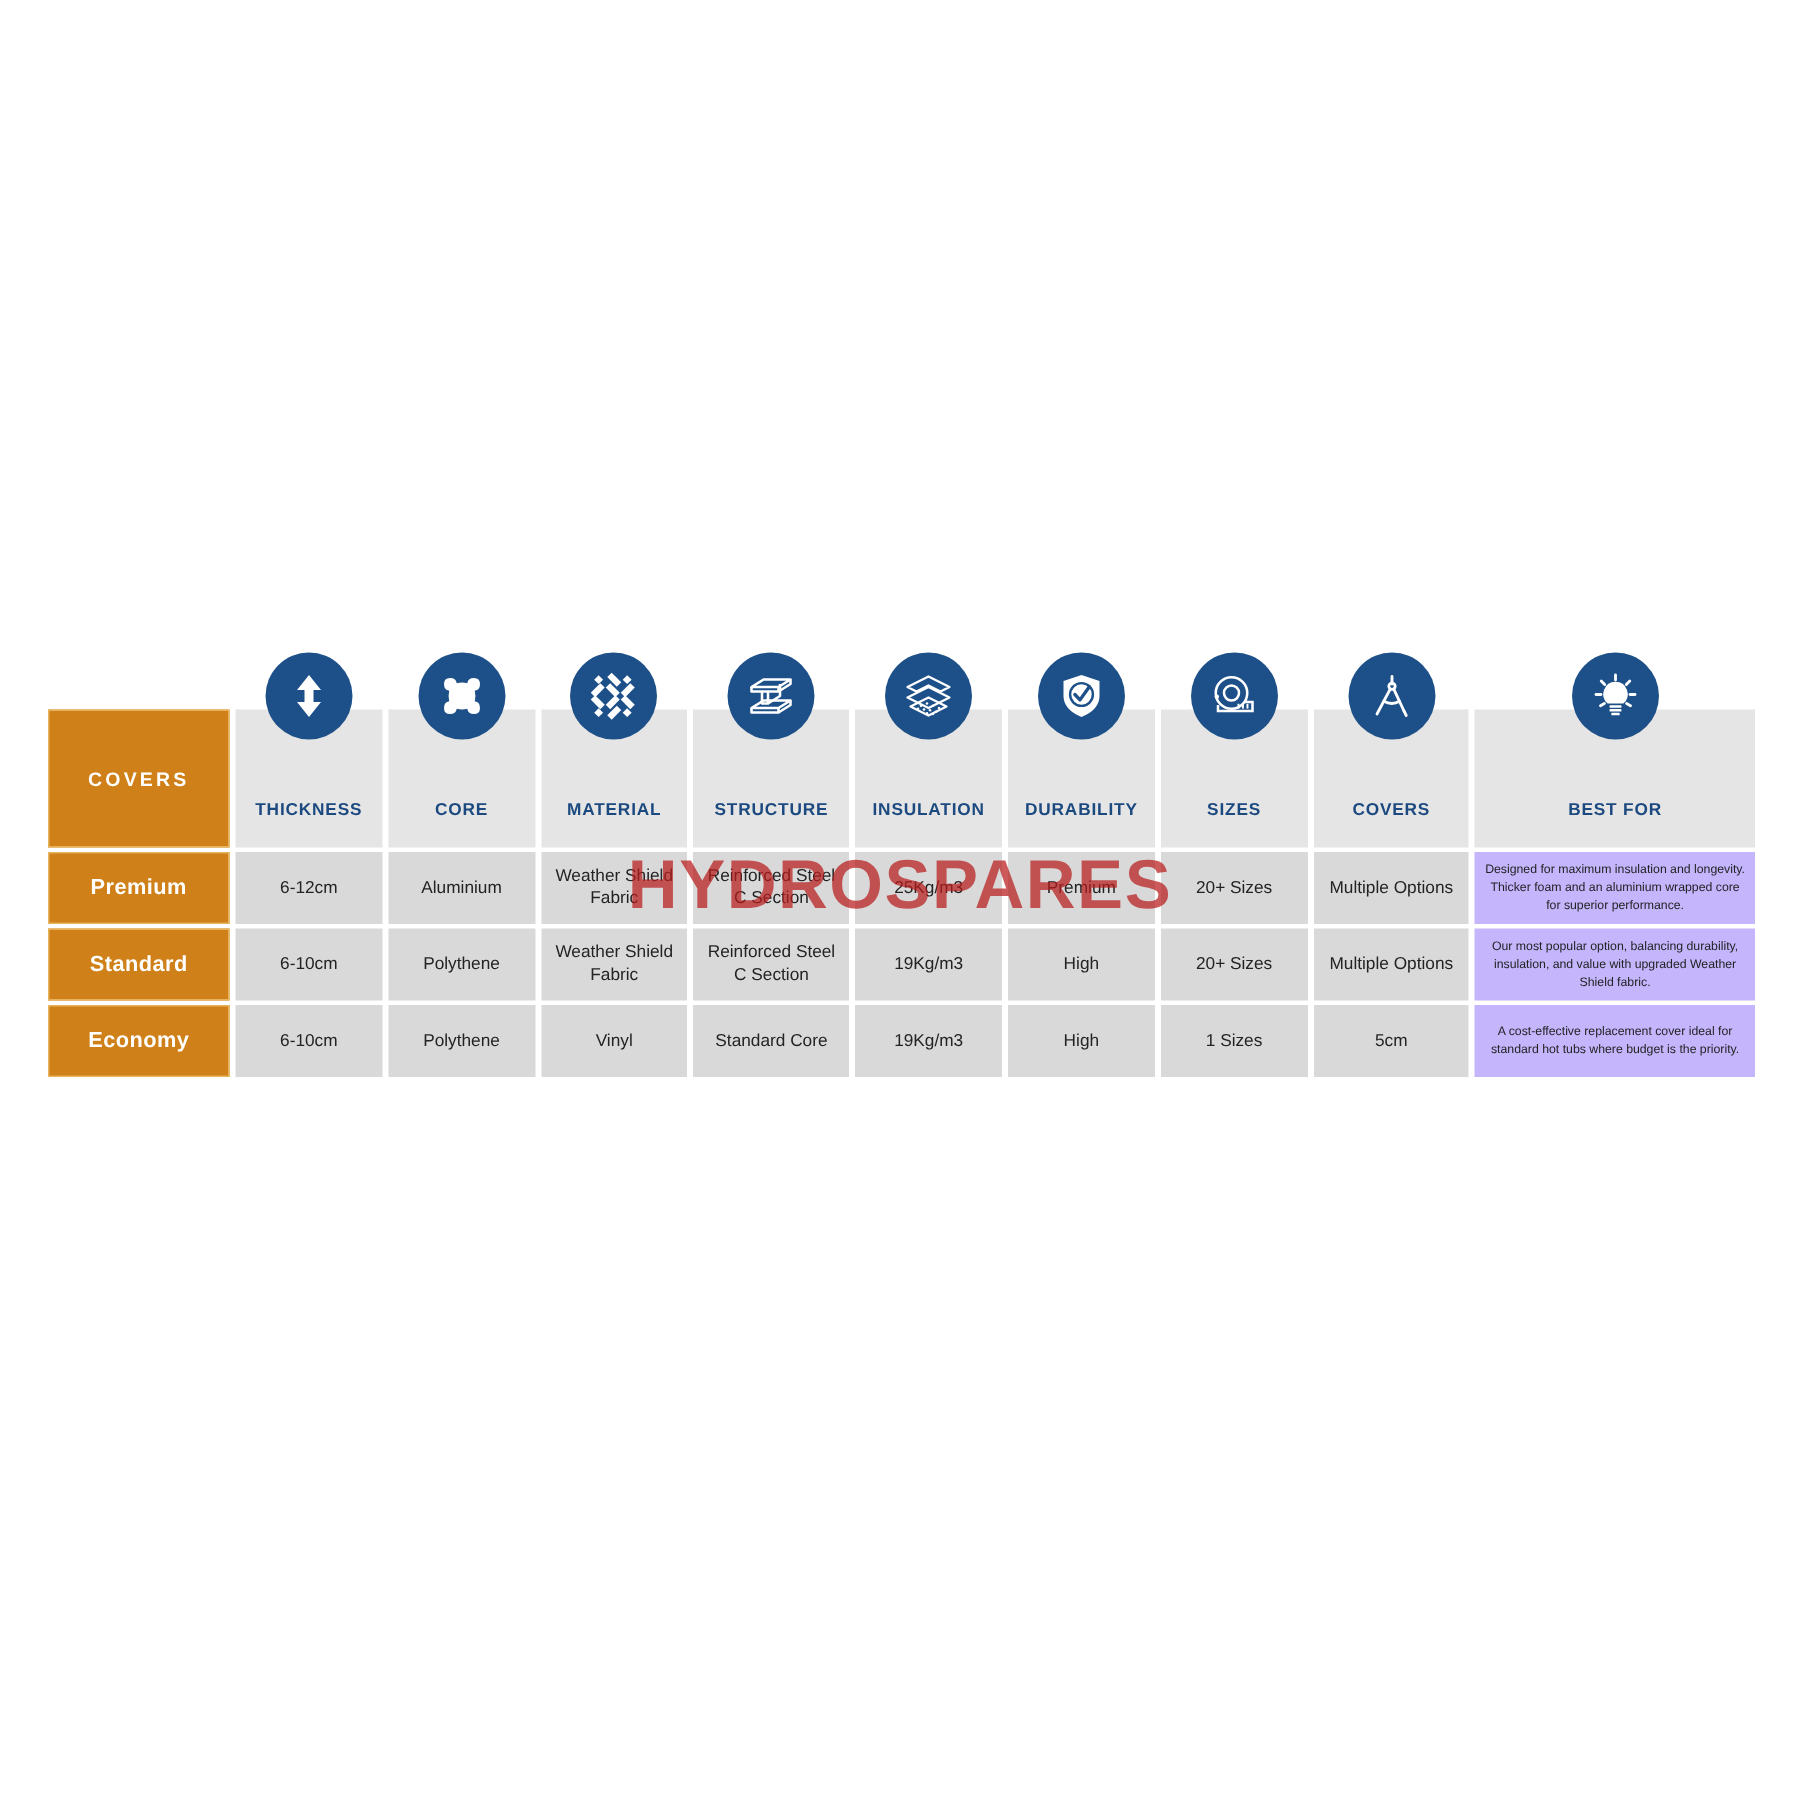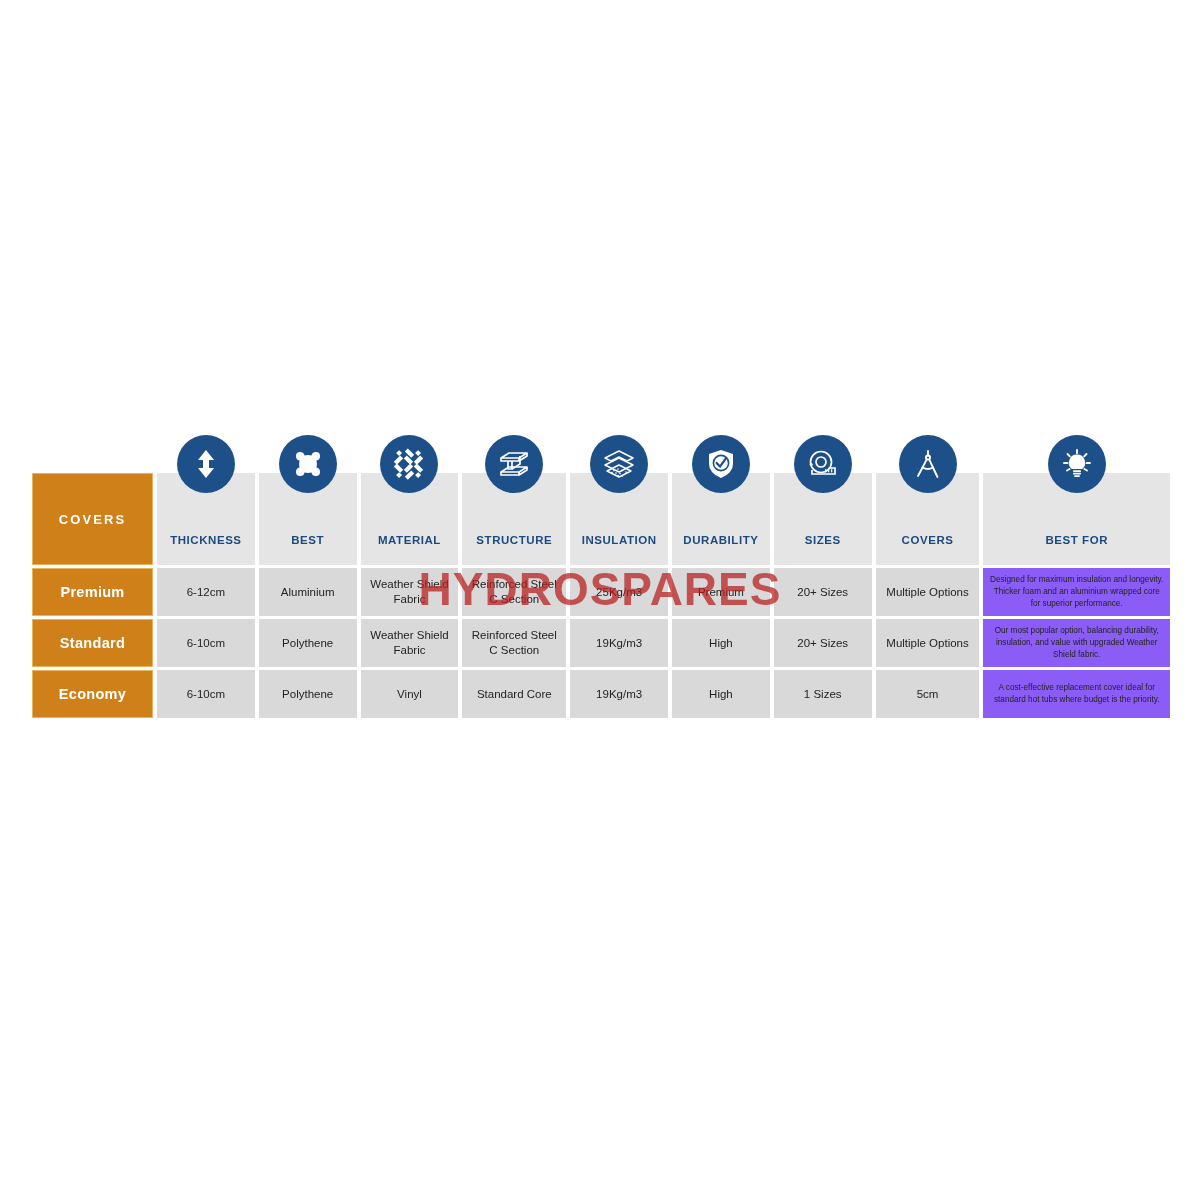--- a/index.html
+++ b/index.html
@@ -114,21 +114,21 @@
     background: #d9d9d9;
     color: #232323;
     font-size: 11.5px;
     line-height: 1.25;
     font-weight: normal;
   }
   .data-cell.two-line { line-height: 1.3; margin-left: 12px; }
 
   .bestfor-cell {
     height: 38px;
-    background: #8b5cf6;
+    background: #c4b5fd;
     color: #232323;
     font-size: 8.2px;
     line-height: 1.45;
     padding: 0 6px !important;
   }
 
   
   #watermark {
     position: absolute;
     left: 0;
@@ -184,21 +184,21 @@
 
           <td class="hdr-cell">
             <span class="icon-badge">
               <svg width="34" height="34" viewBox="0 0 34 34">
                 <path d="M9 5 Q13 5 13.5 8.5 Q17 7.6 20.5 8.5 Q21 5 25 5 Q29 5 29 9
                          Q29 13 25.5 13.5 Q26.4 17 25.5 20.5 Q29 21 29 25 Q29 29 25 29
                          Q21 29 20.5 25.5 Q17 26.4 13.5 25.5 Q13 29 9 29 Q5 29 5 25
                          Q5 21 8.5 20.5 Q7.6 17 8.5 13.5 Q5 13 5 9 Q5 5 9 5 Z" fill="#ffffff"></path>
               </svg>
             </span>
-            <span class="hdr-label">BEST</span>
+            <span class="hdr-label">CORE</span>
           </td>
 
           <td class="hdr-cell">
             <span class="icon-badge">
               <svg width="36" height="36" viewBox="0 0 36 36">
                 <g fill="#ffffff">
                   <g>
                     <rect x="6" y="5" width="4.2" height="4.2" transform="rotate(45 8.1 7.1)"></rect>
                     <rect x="14" y="5" width="9" height="4.2" transform="rotate(45 18.5 7.1)"></rect>
                     <rect x="25" y="5" width="4.2" height="4.2" transform="rotate(45 27.1 7.1)"></rect>

